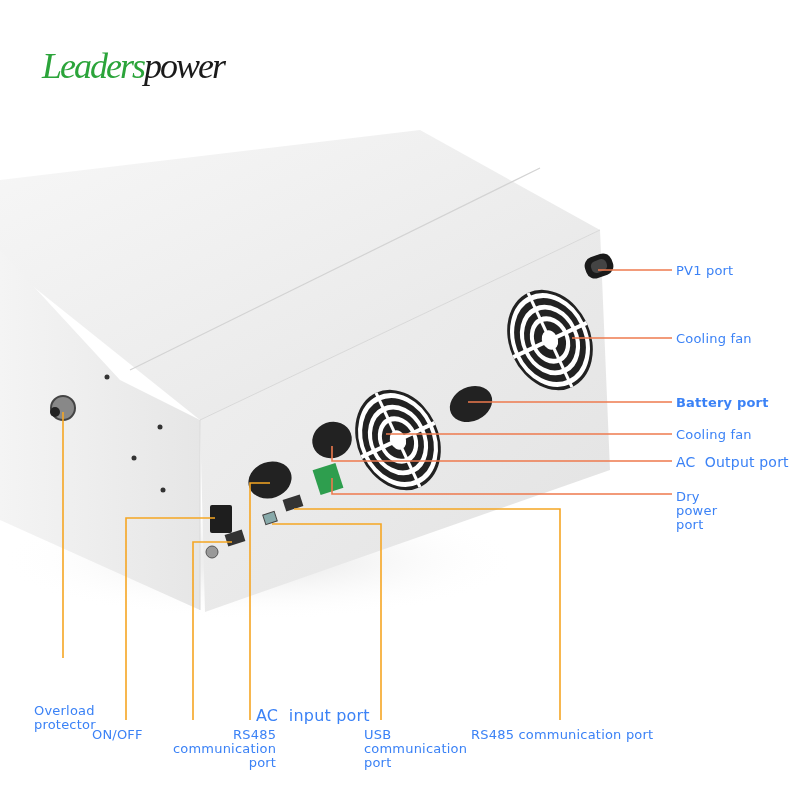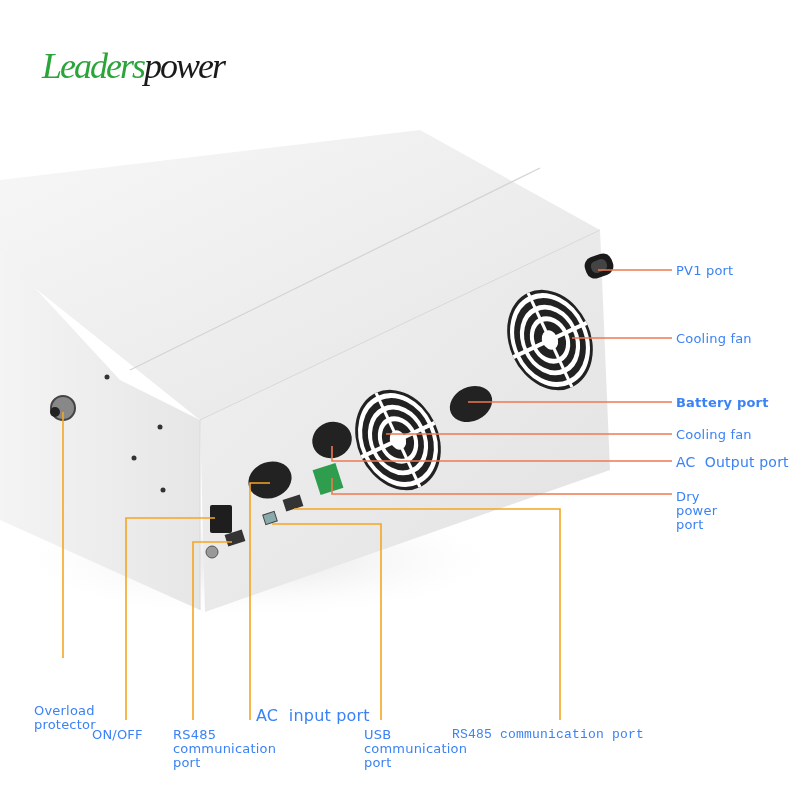--- a/index.html
+++ b/index.html
@@ -127,24 +127,24 @@
   <div>Dry</div>
   <div>power</div>
   <div>port</div>
 </div>
 
 <div class="label" style="left:34px;top:664px;margin-top:40px;">
   <div>Overload</div>
   <div>protector</div>
 </div>
 <div class="label" style="left:92px;top:728px;">ON/OFF</div>
-<div class="label" style="left:173px;top:728px;">
+<div class="label" style="left:173px;top:728px;text-align:right;">
   <div>RS485</div>
   <div>communication</div>
   <div>port</div>
 </div>
 <div class="label" style="left:256px;top:709px;white-space:pre;font-size:16px;">AC  input port</div>
 <div class="label" style="left:364px;top:728px;">
   <div>USB</div>
   <div>communication</div>
   <div>port</div>
 </div>
-<div class="label" style="left:452px;top:728px;font-family:Liberation Mono, monospace;">RS485 communication port</div>
+<div class="label" style="left:471px;top:728px;">RS485 communication port</div>
 
 </body></html>

